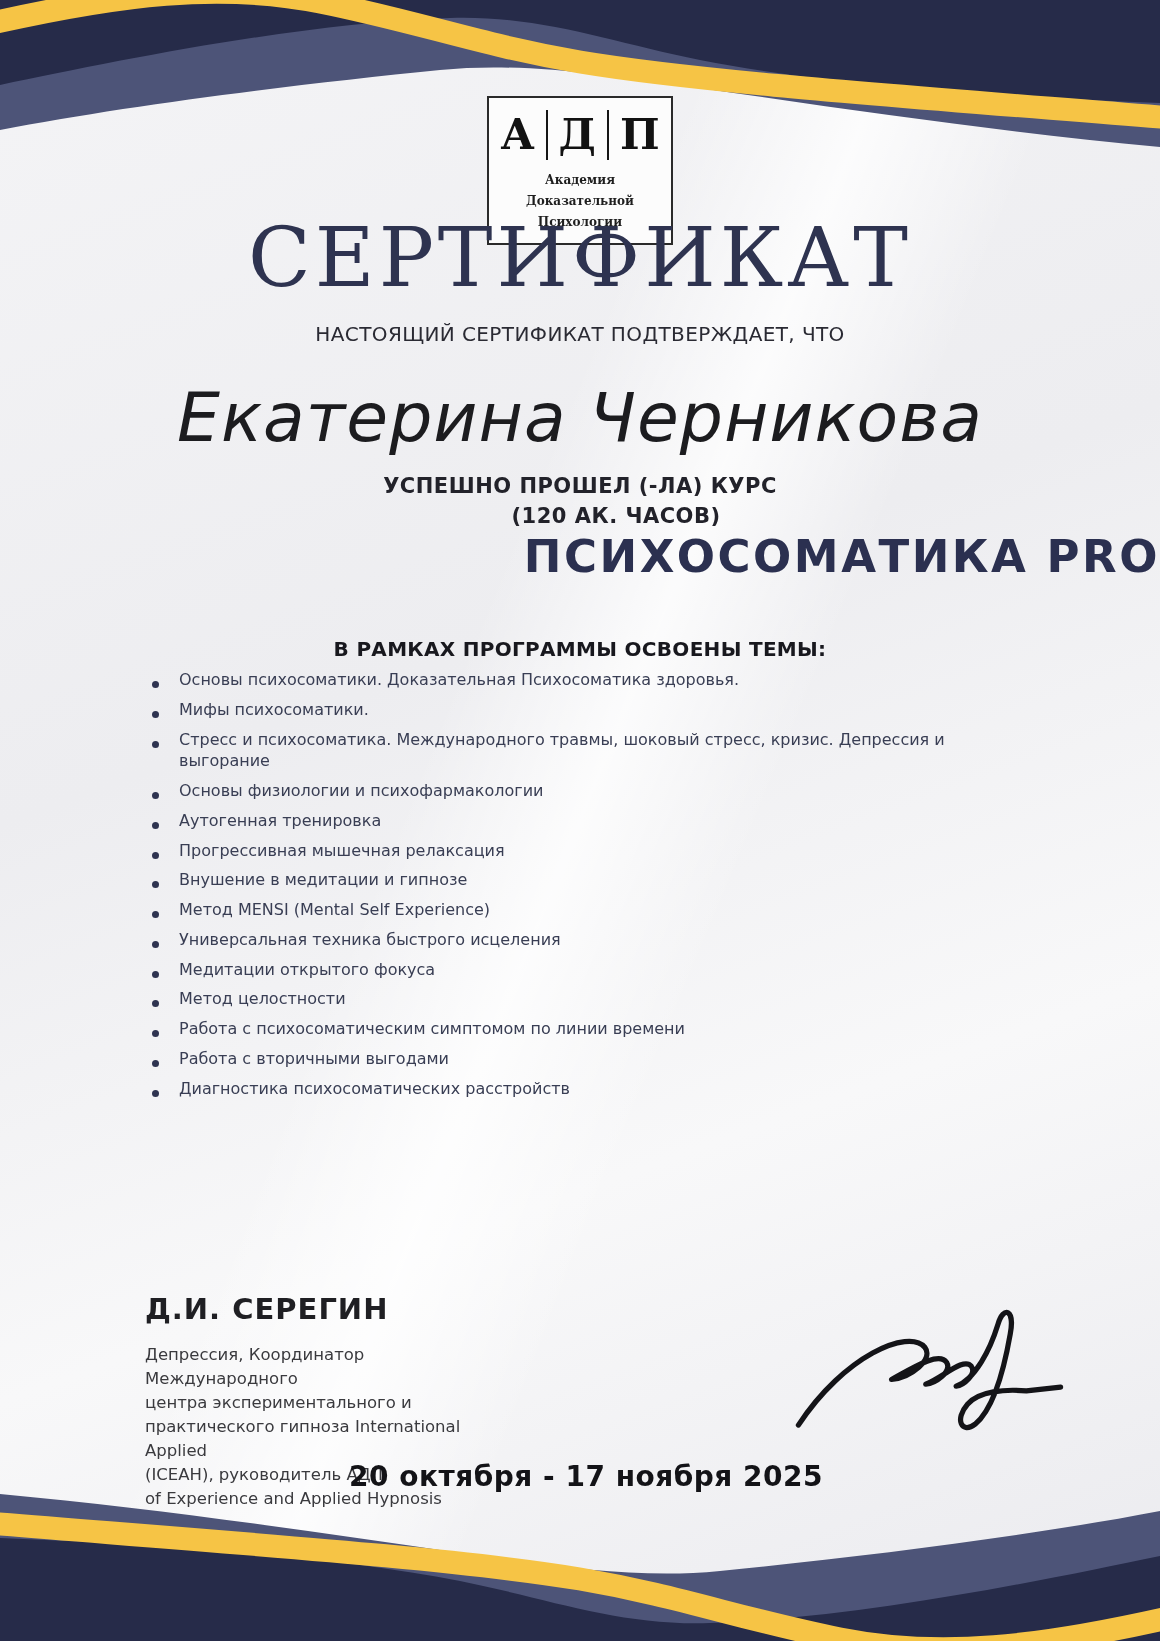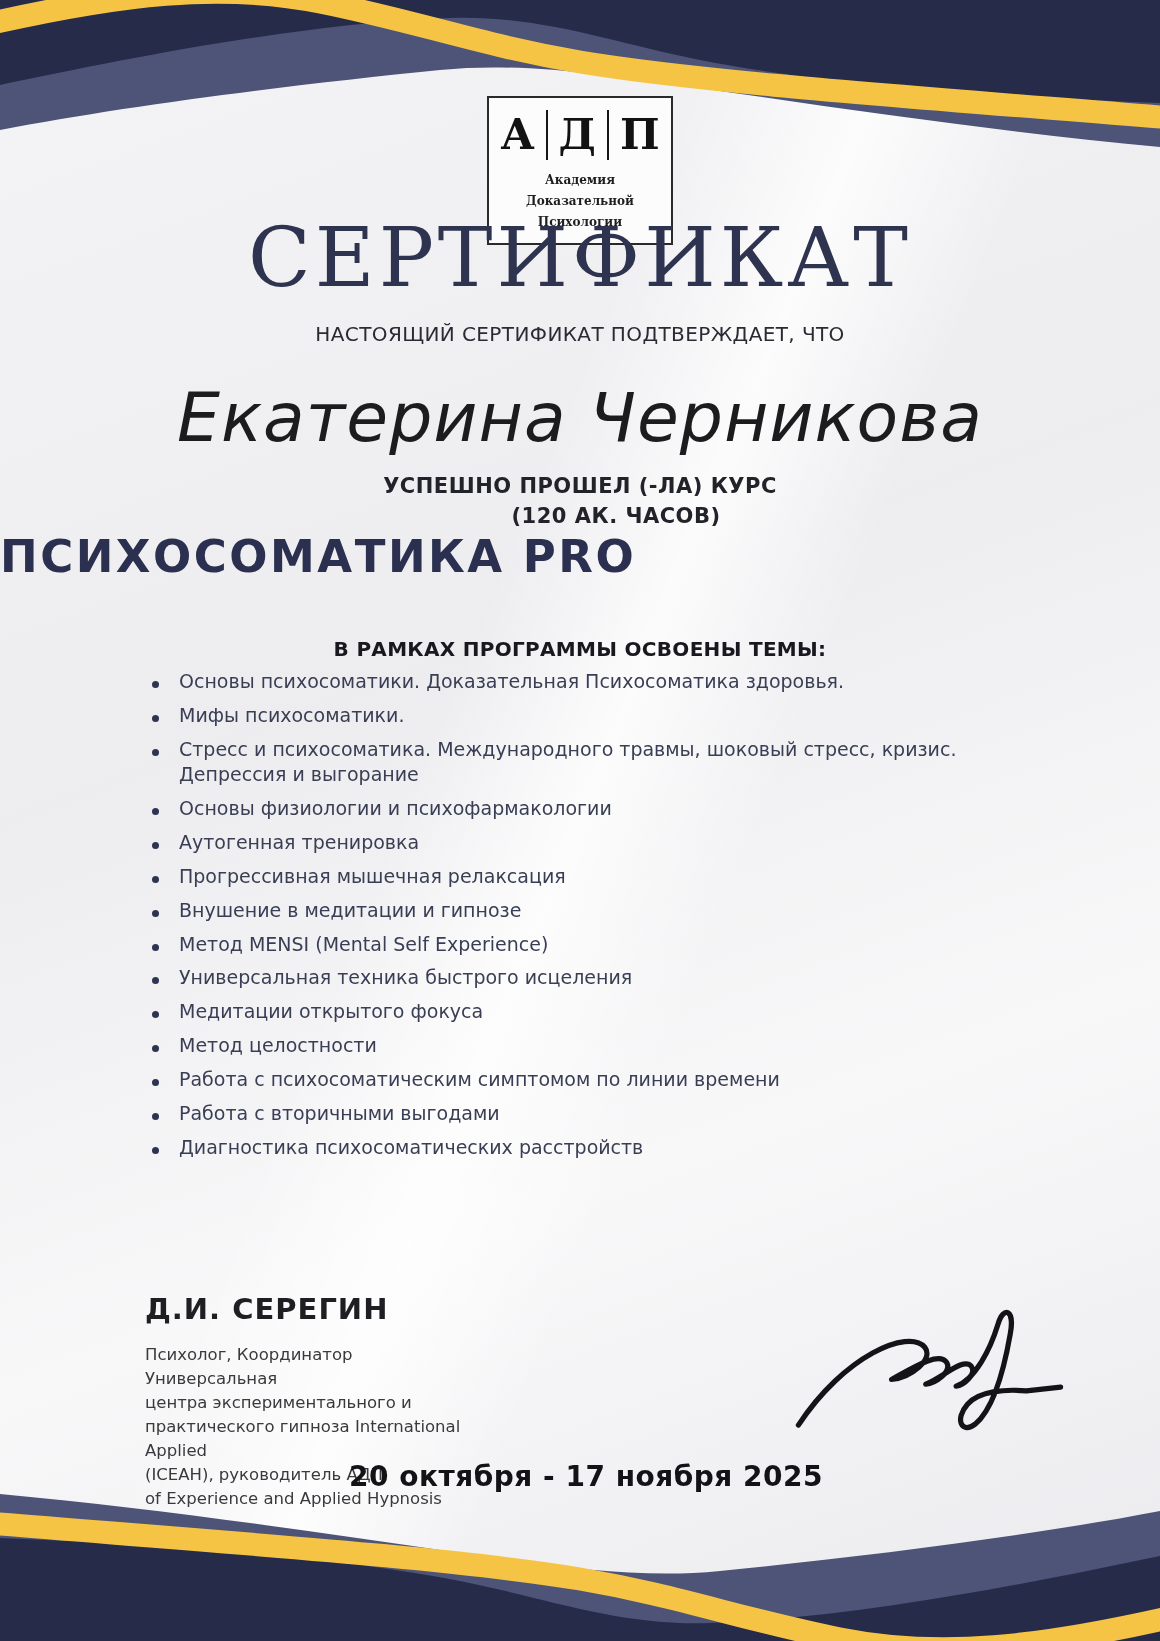--- a/index.html
+++ b/index.html
@@ -51,34 +51,34 @@
   }
   .recipient {
     position:absolute; top:378px; width:100%; text-align:center;
     font-style:italic; font-size:68px; color:#1c1c1f; letter-spacing:1px;
   }
   .course-line1 { position:absolute; top:474px; width:100%; text-align:center;
     font-weight:bold; font-size:21px; color:#22222a; letter-spacing:.5px; }
   .course-line2 { position:absolute; top:504px; width:100%; text-align:center;
     font-weight:bold; font-size:21px; color:#22222a; letter-spacing:.5px;margin-left:36px; }
   .course-title {
-    position:absolute; top:530px; width:100%; text-align:left;
+    position:absolute; top:530px; width:100%; text-align:right;
     font-weight:bold; font-size:45px; color:#2b3050; letter-spacing:2.5px;
   }
   .topics-header {
     position:absolute; top:637px; width:100%; text-align:center;
     font-weight:bold; font-size:20px; color:#18181e; letter-spacing:.3px;
   }
   .topics-list {
     position:absolute; top:669px; left:145px; width:885px;
     list-style:none;
   }
   .topics-list li {
     position:relative; padding-left:34px; margin-bottom:8px;
-    font-size:19px; color:#393e54; line-height:1.36;
+    font-size:16px; color:#393e54; line-height:1.36;
   }
   .topics-list li::before {
     content:""; position:absolute; left:7px; top:12px;
     width:7px; height:7px; border-radius:50%; background:#2e3350;
   }
 
   .signer { position:absolute; left:145px; top:1292px; width:335px; }
   .signer-name { font-weight:bold; font-size:29px; letter-spacing:1px; color:#1f1f23; margin-bottom:17px; }
   .signer-desc div { font-size:16.5px; color:#3a3a3e; line-height:1.46; }
 
@@ -157,21 +157,21 @@
 
       <li>Работа с вторичными выгодами</li>
 
       <li>Диагностика психосоматических расстройств</li>
     </ul>
 
   <div class="signer">
     <div class="signer-name">Д.И. СЕРЕГИН</div>
     <div class="signer-desc">
 
-        <div>Психолог, Координатор Универсальная</div>
+        <div>Депрессия, Координатор Международного</div>
 
         <div>центра экспериментального и</div>
 
         <div>практического гипноза International Applied</div>
 
         <div>(ICEAH), руководитель АДП</div>
 
         <div>of Experience and Applied Hypnosis</div>
       </div>
   </div>

